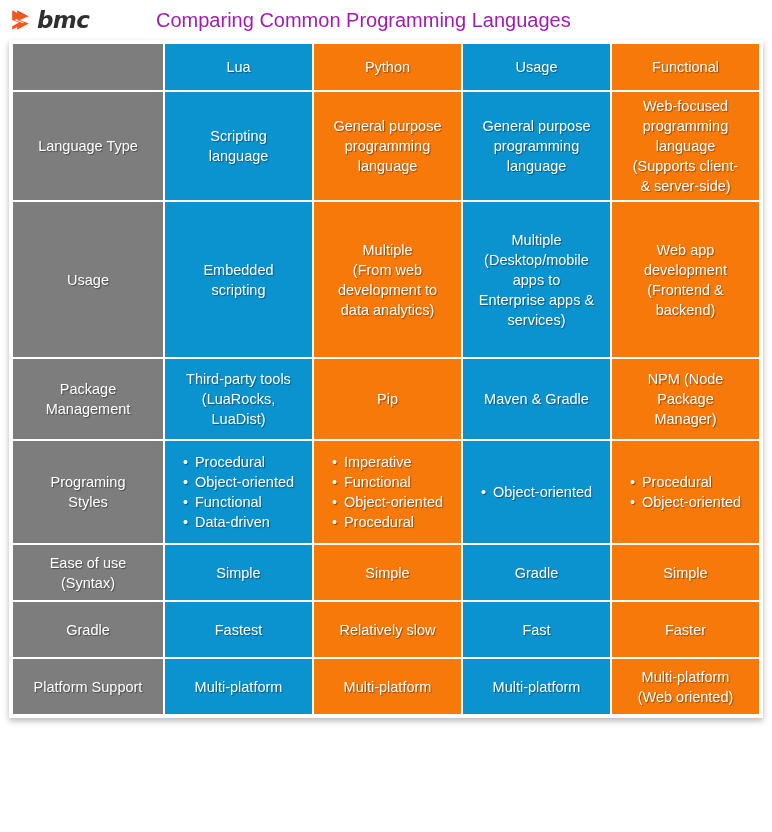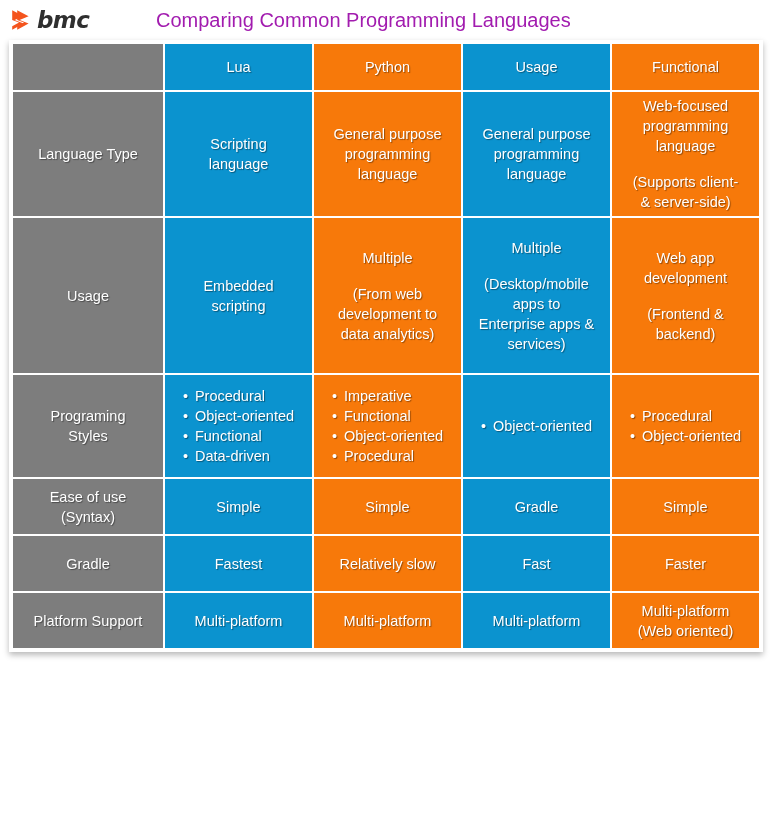--- a/index.html
+++ b/index.html
@@ -92,21 +92,21 @@
   .r-langtype td   { height: 104px; }
   .r-usage td      { height: 155px; }
   .r-compiled td   { height: 62px; }
   .r-package td    { height: 80px; }
   .r-styles td     { height: 102px; }
   .r-ease td       { height: 55px; }
   .r-speed td      { height: 55px; }
   .r-platform td   { height: 55px; }
 
   .para { margin: 0; }
-  .para + .para { margin-top: 16px; }
+  .para + .para { }
 
   ul.styles {
     list-style: none;
     margin: 0 auto;
     padding: 0;
     display: inline-block;
     text-align: left;
   }
   ul.styles li {
     position: relative;
@@ -177,20 +177,35 @@
             <div class="para">Multiple</div>
             <div class="para">(Desktop/mobile<br>apps to<br>Enterprise apps &amp;<br>services)</div>
           </td>
         <td class="orange">
             <div class="para">Web app<br>development</div>
             <div class="para">(Frontend &amp;<br>backend)</div>
           </td>
       </tr>
 
 
+      <tr class="r-package">
+        <td class="rowhead">Package<br>Management</td>
+        <td class="blue">
+            <div class="para">Third-party tools<br>(LuaRocks,<br>LuaDist)</div>
+          </td>
+        <td class="orange">
+            <div class="para">Pip</div>
+          </td>
+        <td class="blue">
+            <div class="para">Maven &amp; Gradle</div>
+          </td>
+        <td class="orange">
+            <div class="para">NPM (Node<br>Package<br>Manager)</div>
+          </td>
+      </tr>
 
       <tr class="r-styles">
         <td class="rowhead">Programing<br>Styles</td>
         <td class="blue"><ul class="styles"><li>Procedural</li><li>Object-oriented</li><li>Functional</li><li>Data-driven</li></ul></td>
         <td class="orange"><ul class="styles"><li>Imperative</li><li>Functional</li><li>Object-oriented</li><li>Procedural</li></ul></td>
         <td class="blue"><ul class="styles"><li>Object-oriented</li></ul></td>
         <td class="orange"><ul class="styles"><li>Procedural</li><li>Object-oriented</li></ul></td>
       </tr>
 
       <tr class="r-ease">

